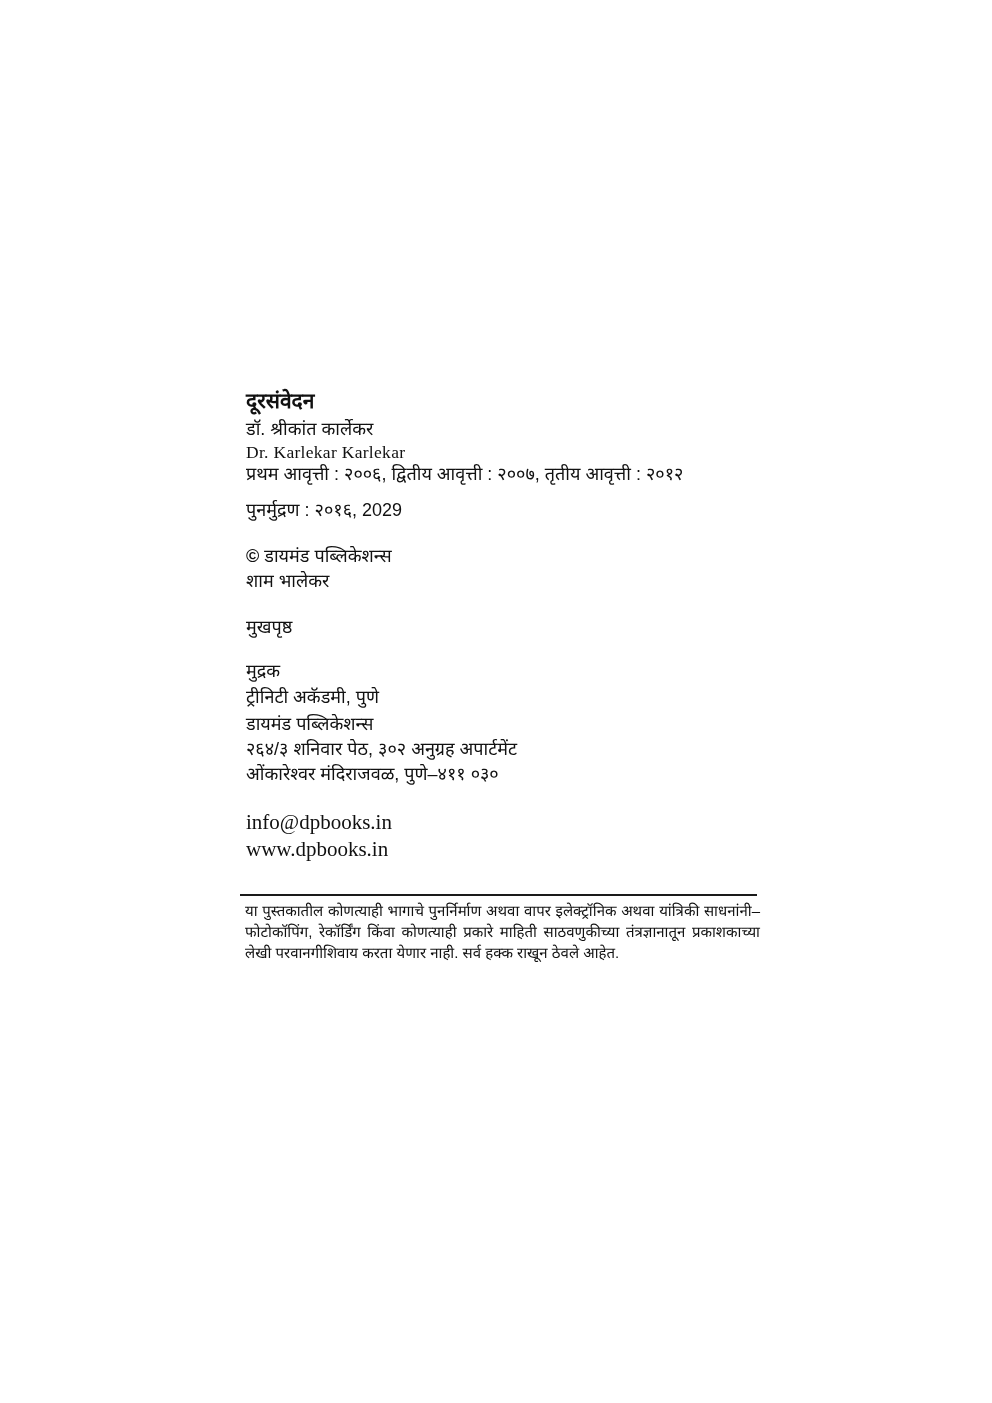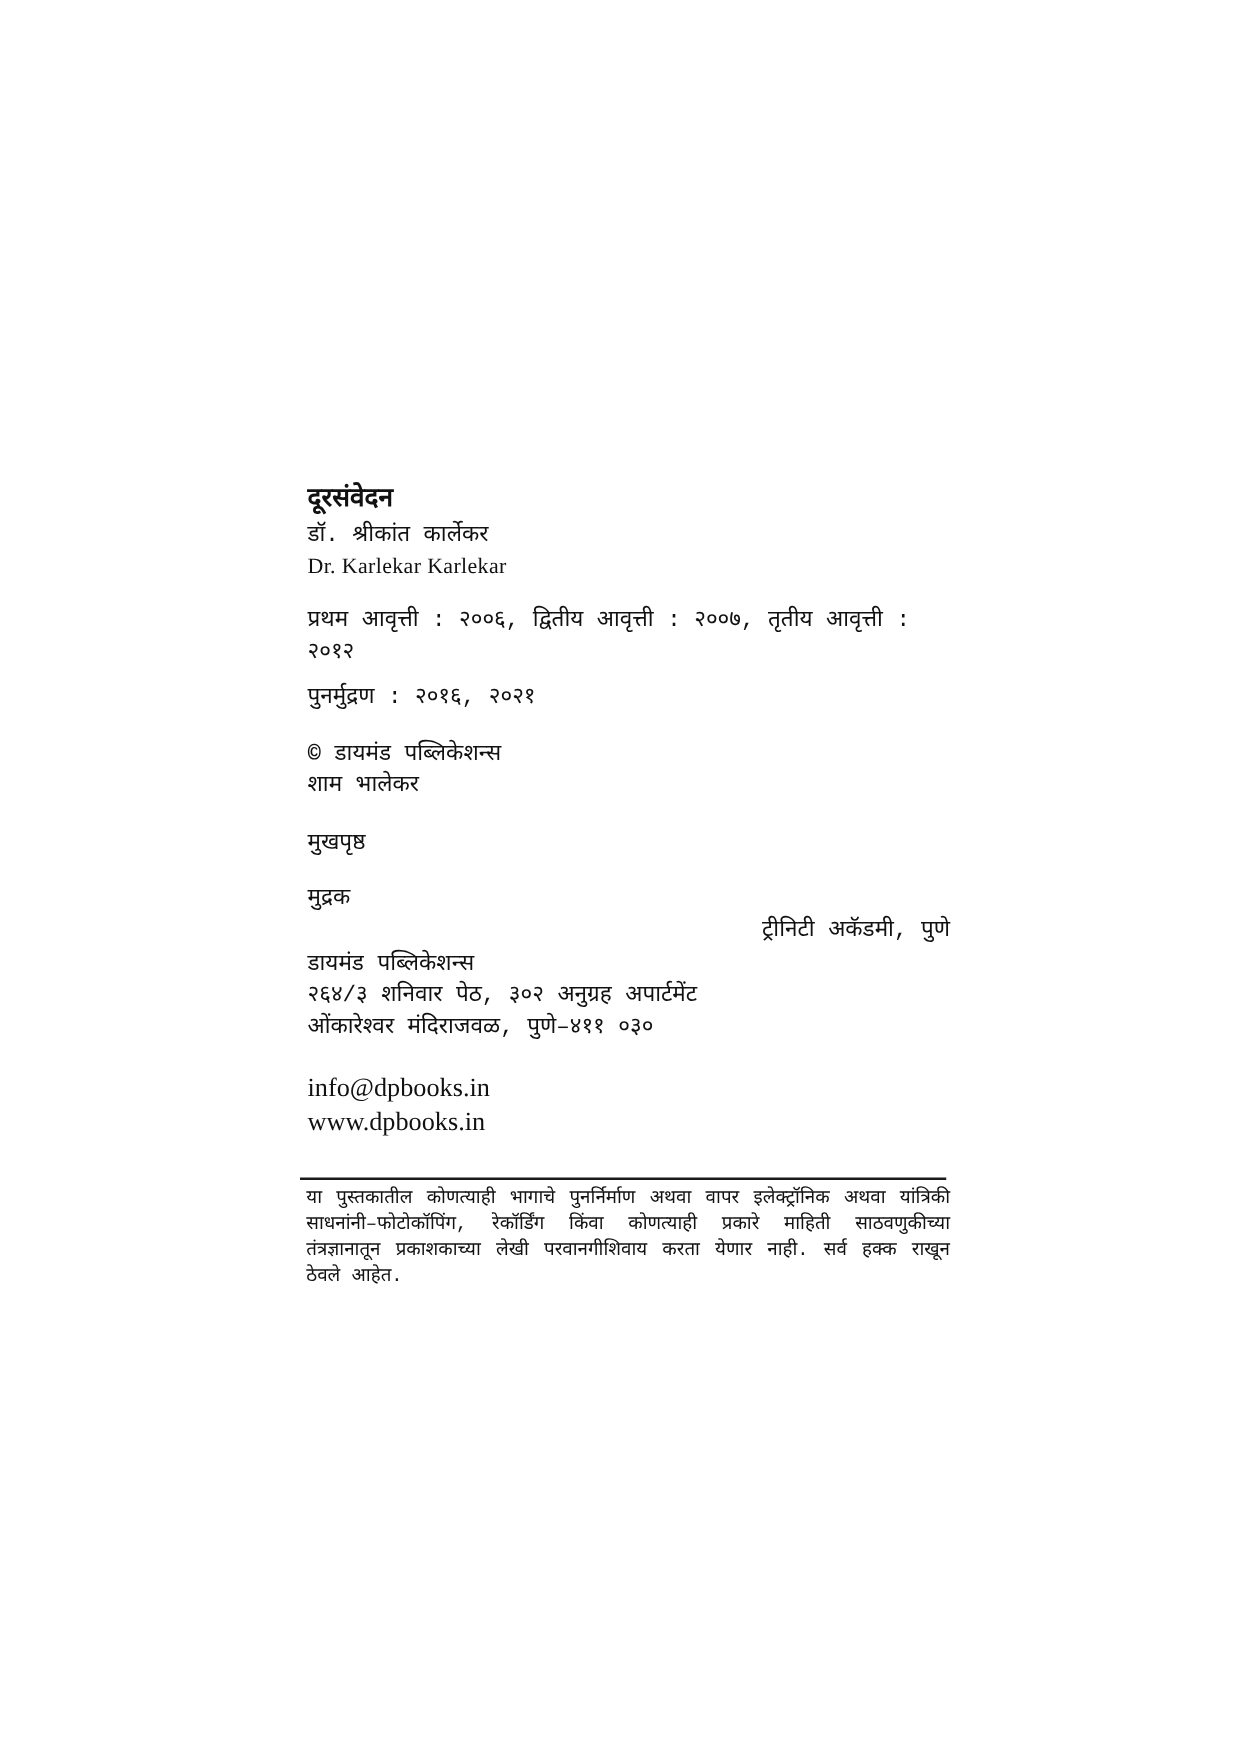--- a/index.html
+++ b/index.html
@@ -16,21 +16,21 @@
     inset: 0;
     background: #ffffff;
   }
   .content {
     position: absolute;
     top: 388px;
     left: 246px;
     width: 514px;
   }
   .mr {
-    font-family: Liberation Mono, monospace;
+    font-family: Liberation Sans, sans-serif;
     font-size: 18px;
     line-height: 25px;
     color: #111111;
   }
   .title-mr {
     font-size: 21px;
     line-height: 26px;
     font-weight: 600;
   }
   .en-serif {
@@ -67,21 +67,21 @@
     margin-top: 4px;
     margin-left: -1px;
     width: 515px;
     font-size: 15px;
     line-height: 21px;
     text-align: justify;
   }
   
   .m-author-mr   { margin-top: 3px; }
   .m-title-en    { margin-top: 13px; }
-  .m-editions    { margin-top: 23px; }
+  .m-editions    { }
   .m-reprint     { margin-top: 11px; }
   .m-isbn        { margin-top: 17px; }
   .m-copyright   { margin-top: 21px; }
   .m-cover       { margin-top: 21px; }
   .m-printer     { margin-top: 19px; }
   .m-publisher   { margin-top: 10px; }
   .m-pubname     { margin-top: 2px; }
   .m-email       { margin-top: 22px; }
 </style>
 </head>
@@ -92,35 +92,35 @@
 
     <div class="mr title-mr">दूरसंवेदन</div>
 
     <div class="mr m-author-mr">डॉ. श्रीकांत कार्लेकर</div>
 
 
     <div class="en-serif">Dr. Karlekar Karlekar</div>
 
     <div class="mr m-editions">प्रथम आवृत्ती : २००६, द्वितीय आवृत्ती : २००७, तृतीय आवृत्ती : २०१२</div>
 
-    <div class="mr m-reprint">पुनर्मुद्रण : २०१६, २०२१</div>
+    <div class="mr m-reprint">पुनर्मुद्रण : २०१६, 2029</div>
 
 
     <div class="mr copyright-line m-copyright">
       <span class="copy-symbol">©</span>
       <span>डायमंड पब्लिकेशन्स</span>
     </div>
 
     <div class="mr">शाम भालेकर</div>
 
     <div class="mr m-cover">मुखपृष्ठ</div>
 
     <div class="mr m-printer">मुद्रक</div>
 
-    <div class="mr" style="line-height:26px;text-align:right;">ट्रीनिटी अकॅडमी, पुणे</div>
+    <div class="mr" style="line-height:26px;">ट्रीनिटी अकॅडमी, पुणे</div>
 
 
     <div class="mr m-pubname">डायमंड पब्लिकेशन्स</div>
 
     <div class="mr">२६४/३ शनिवार पेठ, ३०२ अनुग्रह अपार्टमेंट</div>
 
     <div class="mr">ओंकारेश्वर मंदिराजवळ, पुणे–४११ ०३०</div>
 
 
     <div class="email-serif m-email">info@dpbooks.in</div>

